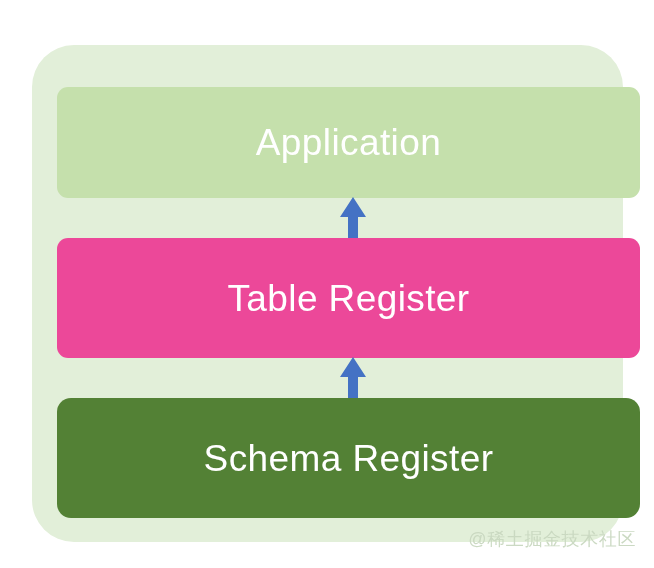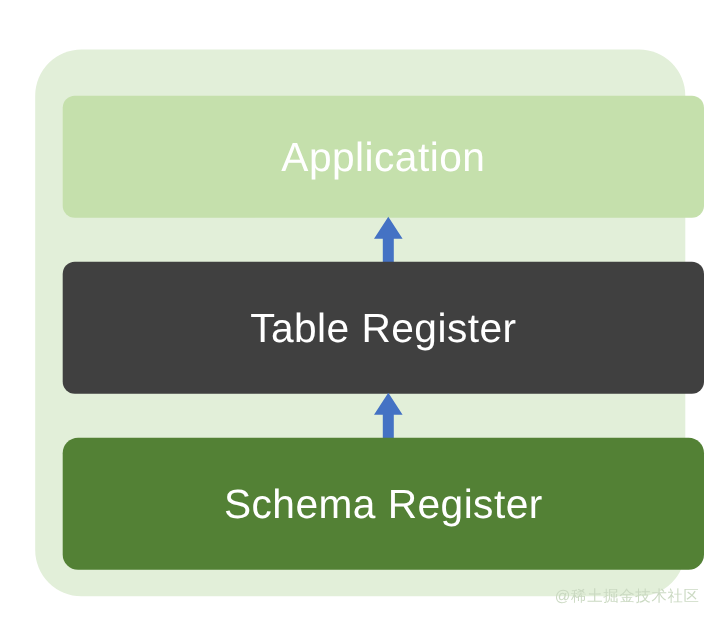--- a/index.html
+++ b/index.html
@@ -60,21 +60,21 @@
 
   #layer-application {
     top: 42px;               
     height: 111px;           
     background: #c5e0ac;
   }
 
   #layer-table-register {
     top: 193px;              
     height: 120px;           
-    background: #404040;
+    background: #ec4899;
   }
 
   #layer-schema-register {
     top: 353px;              
     height: 120px;           
     background: #538135;
     border-radius: 14px;
   }
 
   
@@ -94,21 +94,21 @@
     top: 311px;              
   }
 
   
   #watermark {
     position: absolute;
     right: 18px;
     bottom: 17px;
     color: #c9d8c0;
     font-family: "Liberation Sans", sans-serif;
-    font-size: 14px;
+    font-size: 18px;
     letter-spacing: 0.6px;
     white-space: nowrap;
     opacity: 0.95;
   }
 </style>
 </head>
 <body>
 
 <div id="diagram-canvas">
 

